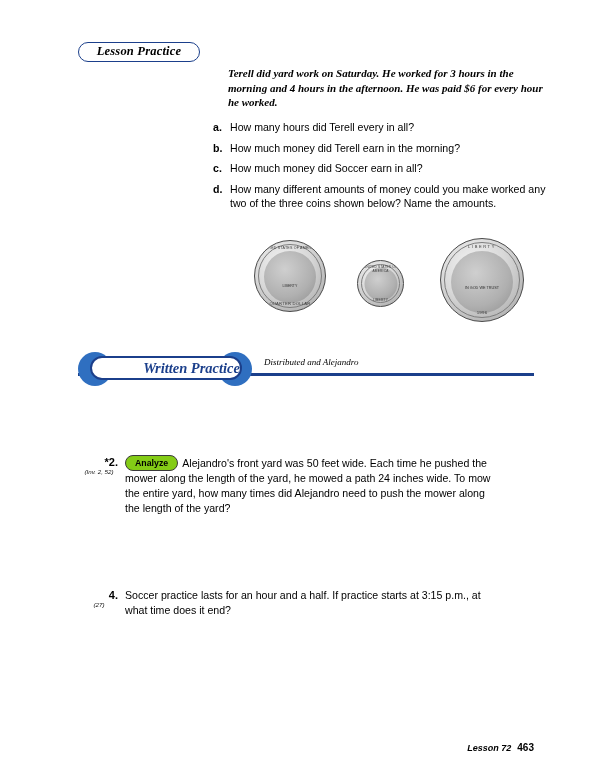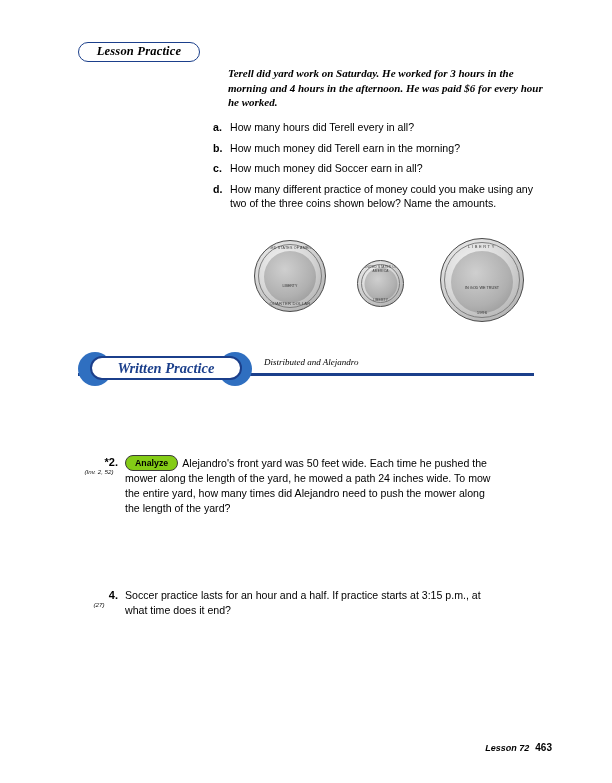--- a/index.html
+++ b/index.html
@@ -215,21 +215,21 @@
     top: 4px;
     width: 152px;
     height: 24px;
     border-radius: 12px;
     background: #ffffff;
     border: 2px solid #1b3f8b;
     box-sizing: border-box;
   }
   .wp-pill .wp-label {
     display: block;
-    text-align: center;
+    text-align: right;
     font-family: "Liberation Serif", serif;
     font-style: italic;
     font-weight: bold;
     font-size: 14.5px;
     line-height: 20px;
     color: #1b3f8b;
   }
   .wp-subtitle {
     position: absolute;
     left: 186px;
@@ -289,21 +289,21 @@
   #prob-2 { left: 78px; top: 455px; }
   #prob-4 { left: 78px; top: 588px; }
 
   
   .footer {
     position: absolute;
     left: 0;
     right: 0;
     top: 742px;
     text-align: right;
-    padding-right: 60px;
+    padding-right: 78px;
     font-size: 9px;
     font-weight: bold;
   }
   .footer .lesson-name {
     font-style: italic;
     font-weight: bold;
     margin-right: 6px;
   }
   .footer .page-num {
     font-weight: bold;
@@ -330,21 +330,21 @@
     <div class="qitem">
       <span class="qlabel">b.</span>
       <span class="qtext">How much money did Terell earn in the morning?</span>
     </div>
     <div class="qitem">
       <span class="qlabel">c.</span>
       <span class="qtext">How much money did Soccer earn in all?</span>
     </div>
     <div class="qitem">
       <span class="qlabel">d.</span>
-      <span class="qtext">How many different practice of money could you make using any two of the three coins shown below? Name the amounts.</span>
+      <span class="qtext">How many different amounts of money could you make worked any two of the three coins shown below? Name the amounts.</span>
     </div>
   </div>
 
   <div class="coins">
     <div class="coin" id="coin-quarter">
       <div class="rim"></div>
       <div class="face"></div>
       <div class="toptext">UNITED STATES OF AMERICA</div>
       <div class="midtext">LIBERTY</div>
       <div class="bottext">QUARTER DOLLAR</div>

